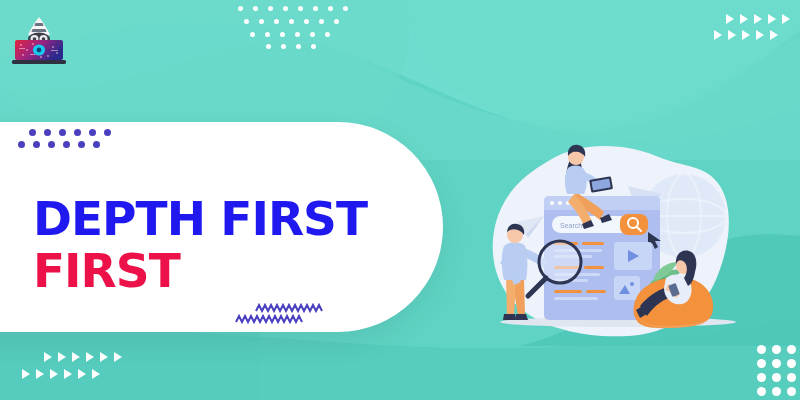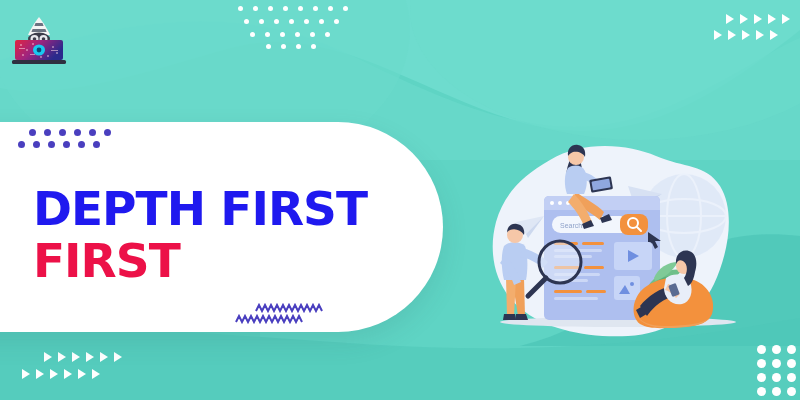--- a/index.html
+++ b/index.html
@@ -26,21 +26,21 @@
   
   #headline{
     position:absolute;left:33px;top:186px;width:400px;
     line-height:.98;letter-spacing:-0.5px;
   }
   #headline .ln{
     display:block;font-size:47px;font-weight:700;
     font-family:"DejaVu Sans","Liberation Sans",sans-serif;
     letter-spacing:-1px;
   }
-  #headline .ln1{color:#1f19ef;}
+  #headline .ln1{color:#1f19ef;margin-top:10px;}
   #headline .ln2{color:#ec1148;margin-top:6px;}
 
   
   .dotgrid{position:absolute;}
   .dotgrid i{position:absolute;border-radius:50%;display:block;}
   .arrowrow{position:absolute;}
   .arrowrow i{
     position:absolute;display:block;width:0;height:0;
     border-top:5px solid transparent;border-bottom:5px solid transparent;
     border-left:8px solid #ffffff;

